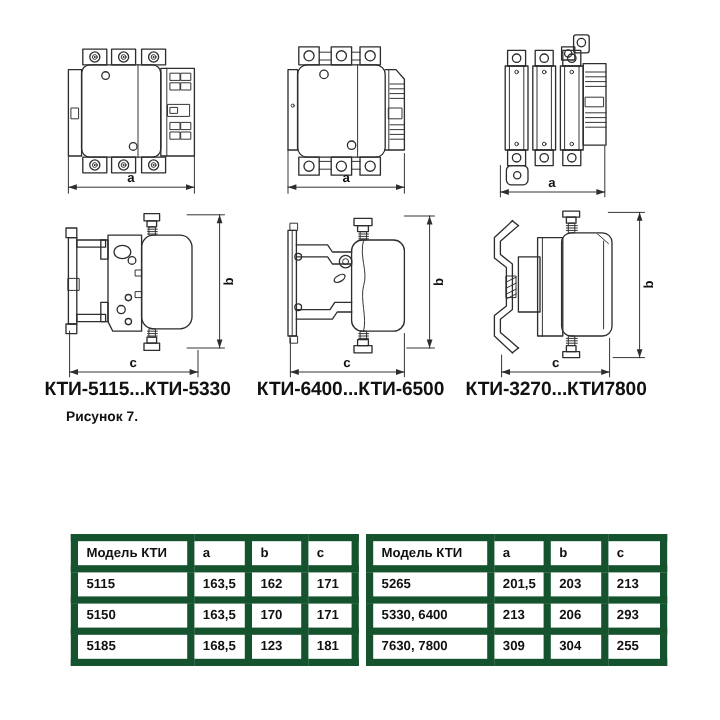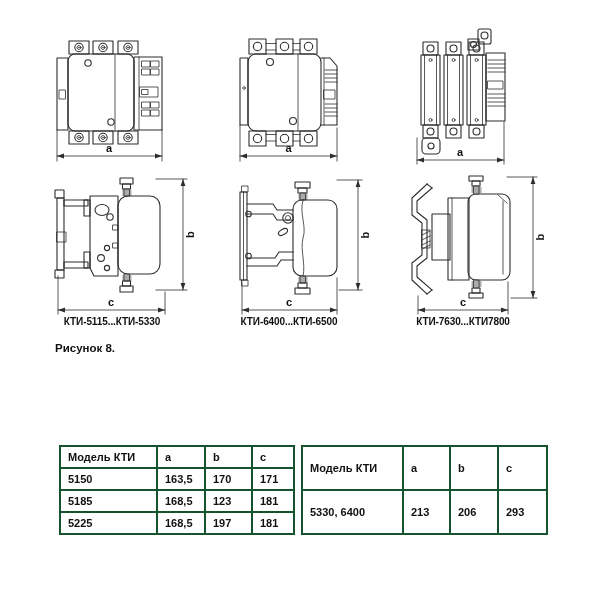--- a/index.html
+++ b/index.html
@@ -4,25 +4,25 @@
 <style>
   html,body{margin:0;padding:0;background:#fff;}
   .page{position:relative;width:600px;height:600px;background:#fff;
         font-family:"Liberation Sans",sans-serif;color:#111;overflow:hidden;}
   svg{position:absolute;overflow:visible;}
   .ln{fill:none;stroke:#2d2d2d;stroke-width:1.1;stroke-linejoin:round;stroke-linecap:square;}
   .thin{stroke-width:0.8;}
   .arr{fill:#2d2d2d;stroke:none;}
   .dim{font-family:"Liberation Sans",sans-serif;font-size:11px;font-weight:700;fill:#111;}
   .caption{position:absolute;top:316px;width:150px;text-align:center;
-           font-size:10px;font-weight:700;letter-spacing:-0.1px;white-space:nowrap;}
+           font-size:16px;font-weight:700;letter-spacing:-0.1px;white-space:nowrap;}
   .figure-label{position:absolute;left:55px;top:342px;font-size:11.5px;font-weight:700;}
   .tables-wrap{position:absolute;left:59px;top:445px;display:flex;gap:6px;}
   table.dims{border-collapse:collapse;table-layout:fixed;background:#fff;}
-  table.dims th,table.dims td{border:2px solid #14532d;height:20px;padding:0 2px 0 7px;
+  table.dims th,table.dims td{border:6px solid #14532d;height:20px;padding:0 2px 0 7px;
            font-family:"Liberation Sans",sans-serif;font-size:11px;font-weight:700;
            text-align:left;vertical-align:middle;white-space:nowrap;color:#111;}
 </style>
 </head>
 <body>
 
 <div class="page">
 
   <svg style="left:52px;top:30px" width="115" height="133" viewBox="0 0 115 133">
     <g>
@@ -376,77 +376,89 @@
       <line class="ln thin" x1="103" y1="112" x2="103" y2="144"></line>
       <line class="ln thin" x1="13" y1="140" x2="103" y2="140"></line>
       <polygon class="arr" points="13,140 20,137.6 20,142.4"></polygon>
       <polygon class="arr" points="103,140 96,137.6 96,142.4"></polygon>
       <text class="dim" x="58" y="136" text-anchor="middle">c</text>
     </g>
   </svg>
 
   <div class="caption" style="left:37px">КТИ-5115...КТИ-5330</div>
   <div class="caption" style="left:214px">КТИ-6400...КТИ-6500</div>
-  <div class="caption" style="left:388px">КТИ-7630...КТИ7800</div>
-
-  <div class="figure-label">Рисунок 8.</div>
+  <div class="caption" style="left:388px">КТИ-3270...КТИ7800</div>
+
+  <div class="figure-label">Рисунок 7.</div>
 
   <div class="tables-wrap">
     <table class="dims">
       <colgroup>
           <col style="width:97px">
           <col style="width:48px">
           <col style="width:47px">
           <col style="width:42px">
         </colgroup>
       <tbody>
           <tr>
         <th>Модель КТИ</th>
         <th>a</th>
         <th>b</th>
         <th>c</th>
       </tr>
       <tr>
+        <td>5115</td>
+        <td>163,5</td>
+        <td>162</td>
+        <td>171</td>
+      </tr>
+      <tr>
         <td>5150</td>
         <td>163,5</td>
         <td>170</td>
         <td>171</td>
       </tr>
       <tr>
         <td>5185</td>
         <td>168,5</td>
         <td>123</td>
-        <td>181</td>
-      </tr>
-      <tr>
-        <td>5225</td>
-        <td>168,5</td>
-        <td>197</td>
         <td>181</td>
       </tr>
     </tbody>
       </table>
 
     <table class="dims">
       <colgroup>
           <col style="width:101px">
           <col style="width:47px">
           <col style="width:48px">
           <col style="width:49px">
         </colgroup>
       <tbody>
           <tr>
         <th>Модель КТИ</th>
         <th>a</th>
         <th>b</th>
         <th>c</th>
       </tr>
       <tr>
+        <td>5265</td>
+        <td>201,5</td>
+        <td>203</td>
+        <td>213</td>
+      </tr>
+      <tr>
         <td>5330, 6400</td>
         <td>213</td>
         <td>206</td>
         <td>293</td>
       </tr>
+      <tr>
+        <td>7630, 7800</td>
+        <td>309</td>
+        <td>304</td>
+        <td>255</td>
+      </tr>
     </tbody>
       </table>
   </div>
 
 </div>
 
 </body></html>

